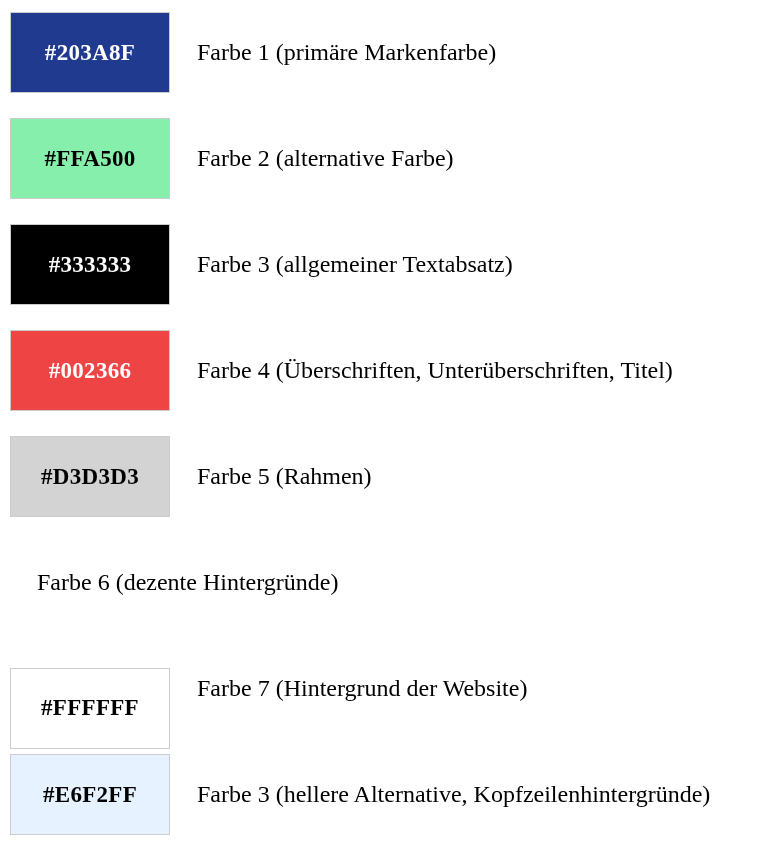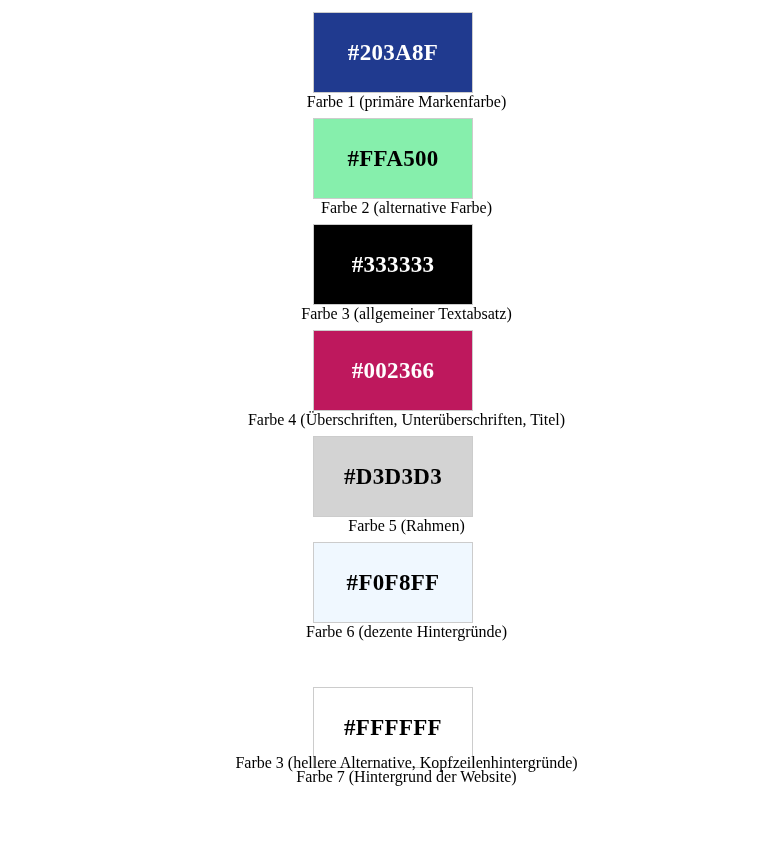--- a/index.html
+++ b/index.html
@@ -15,41 +15,40 @@
     overflow: hidden;
   }
   .palette {
     padding: 12px 0 0 10px;
   }
   .color-row {
     display: flex;
     align-items: center;
     height: 81px;
     margin-bottom: 25px;
-    flex-direction: column;
   }
   .swatch {
     box-sizing: border-box;
     width: 160px;
     height: 81px;
     border: 1px solid #cccccc;
     display: flex;
     align-items: center;
     justify-content: center;
     flex: none;
   }
   .swatch-hex {
     font-weight: bold;
     font-size: 23px;
     letter-spacing: 0.3px;
     white-space: nowrap;
   }
   .color-desc {
     margin-left: 27px;
-    font-size: 16px;
+    font-size: 24px;
     white-space: nowrap;
   }
 </style>
 </head>
 <body>
 
 <div class="palette">
   <div class="color-row">
     <div class="swatch" style="background: rgb(32, 58, 143); color: rgb(255, 255, 255); border-color: rgb(204, 204, 204);">
       <span class="swatch-hex">#203A8F</span>
@@ -65,43 +64,43 @@
   </div>
 
   <div class="color-row">
     <div class="swatch" style="background: #000000; color: rgb(255, 255, 255); border-color: rgb(204, 204, 204);">
       <span class="swatch-hex">#333333</span>
     </div>
     <div class="color-desc">Farbe 3 (allgemeiner Textabsatz)</div>
   </div>
 
   <div class="color-row">
-    <div class="swatch" style="background: #be185d; color: rgb(255, 255, 255); border-color: rgb(204, 204, 204);">
+    <div class="swatch" style="background: #ef4444; color: rgb(255, 255, 255); border-color: rgb(204, 204, 204);">
       <span class="swatch-hex">#002366</span>
     </div>
     <div class="color-desc">Farbe 4 (Überschriften, Unterüberschriften, Titel)</div>
   </div>
 
   <div class="color-row">
     <div class="swatch" style="background: rgb(211, 211, 211); color: rgb(0, 0, 0); border-color: rgb(204, 204, 204);">
       <span class="swatch-hex">#D3D3D3</span>
     </div>
     <div class="color-desc">Farbe 5 (Rahmen)</div>
   </div>
 
   <div class="color-row">
-    <div class="swatch" style="background: rgb(240, 248, 255); color: rgb(0, 0, 0); border-color: rgb(204, 204, 204);">
-      <span class="swatch-hex">#F0F8FF</span>
-    </div>
     <div class="color-desc">Farbe 6 (dezente Hintergründe)</div>
   </div>
 
   <div class="color-row">
     <div class="swatch" style="background: rgb(255, 255, 255); color: rgb(0, 0, 0); border-color: rgb(204, 204, 204); margin-top: 39px;">
       <span class="swatch-hex">#FFFFFF</span>
     </div>
     <div class="color-desc">Farbe 7 (Hintergrund der Website)</div>
   </div>
 
   <div class="color-row">
+    <div class="swatch" style="background: rgb(230, 242, 255); color: rgb(0, 0, 0); border-color: rgb(204, 204, 204);">
+      <span class="swatch-hex">#E6F2FF</span>
+    </div>
     <div class="color-desc">Farbe 3 (hellere Alternative, Kopfzeilenhintergründe)</div>
   </div>
 </div>
 
 </body></html>

